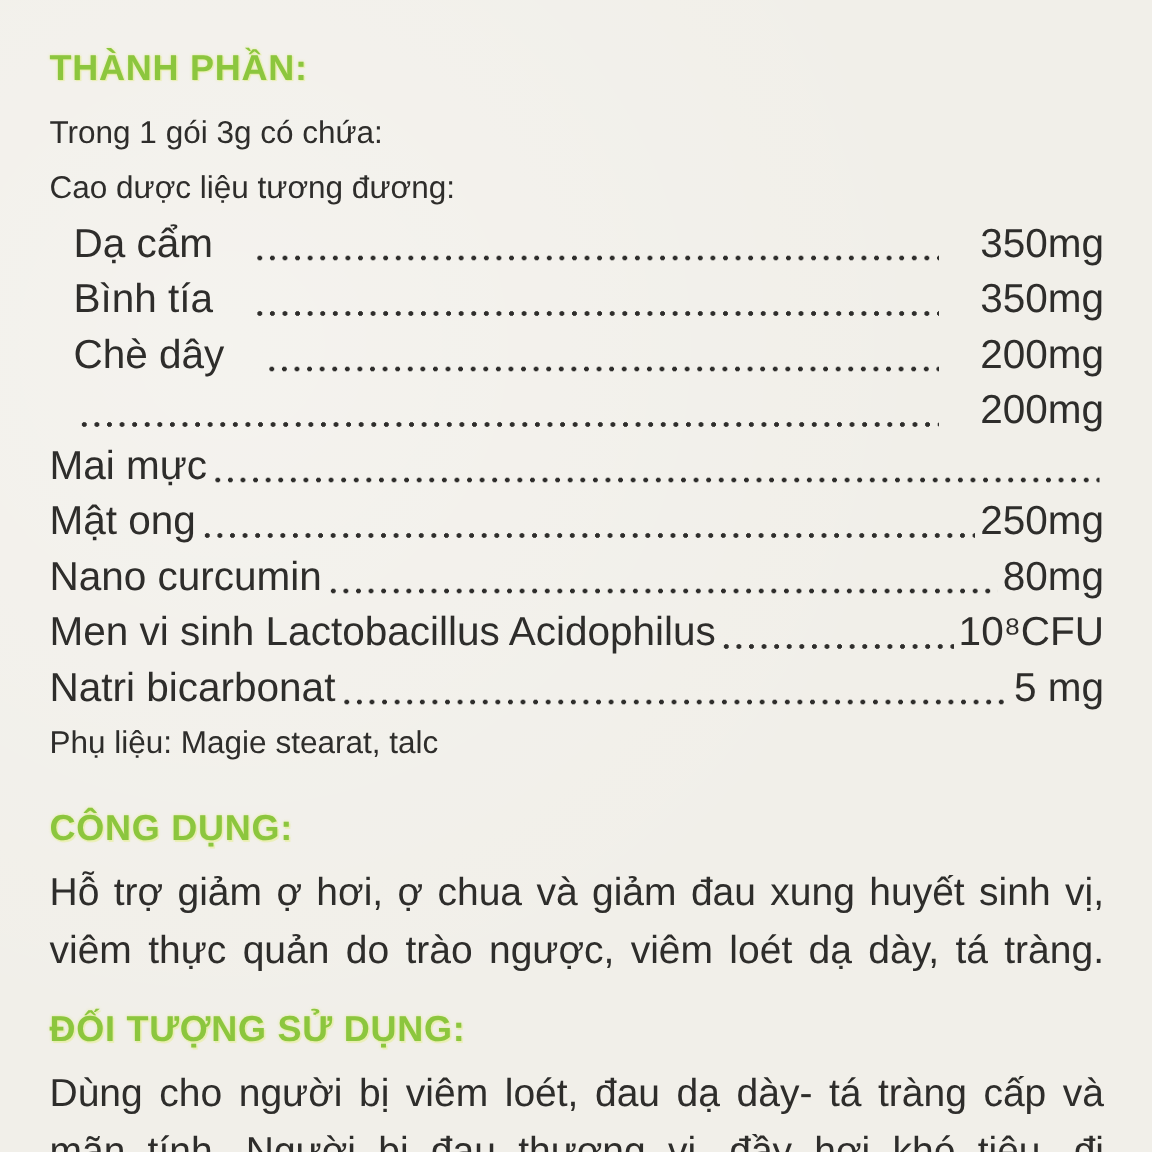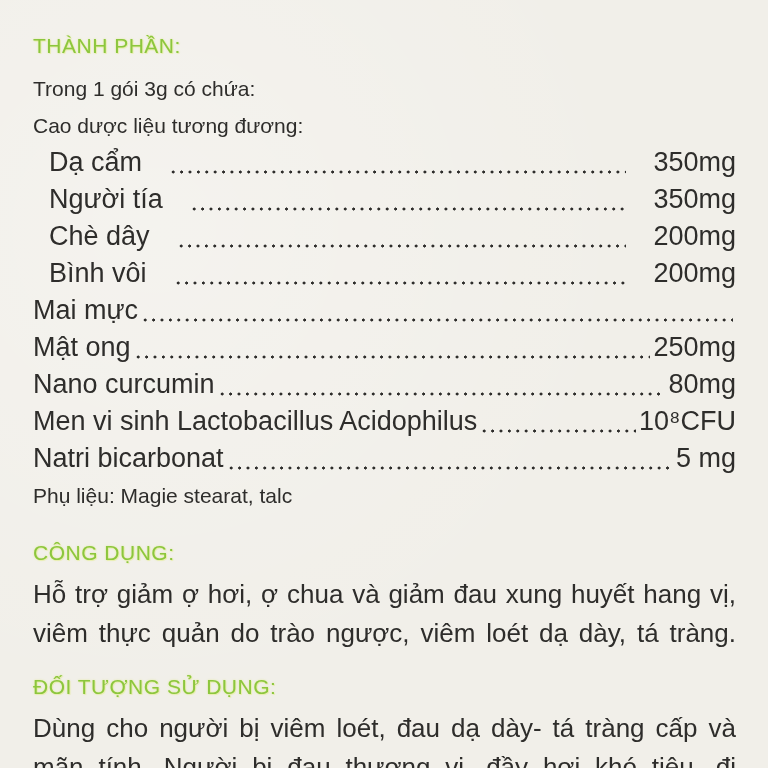--- a/index.html
+++ b/index.html
@@ -13,22 +13,22 @@
     height: 768px;
     overflow: hidden;
     box-sizing: border-box;
     padding: 30px 32px 0 33px;
     background: #f1efe9;
     background-image: radial-gradient(circle at 20% 30%, rgba(255,255,255,0.25), rgba(0,0,0,0) 60%);
     font-family: "Liberation Sans", "DejaVu Sans", sans-serif;
     color: #2e2d2b;
   }
   .section-heading {
-    font-size: 21px;
-    font-weight: normal;
+    font-size: 24px;
+    font-weight: bold;
     line-height: 32px;
     letter-spacing: 0.5px;
     color: #8cc63e;
     text-shadow: 0 0 2px rgba(221, 235, 130, 0.85), 1px 1px 0 rgba(231, 240, 150, 0.5);
     margin: 0 0 8px 0;
   }
   .text-line {
     font-size: 21px;
     line-height: 37px;
     white-space: nowrap;
@@ -73,33 +73,32 @@
 
     <div class="ing-list">
 
         <div class="ing-row indent">
           <span class="ing-name">Dạ cẩm</span>
           <span class="leader"></span>
           <span class="ing-val">350mg</span>
         </div>
 
         <div class="ing-row indent">
-          <span class="ing-name">Người tía</span>
+          <span class="ing-name">Bình tía</span>
           <span class="leader"></span>
           <span class="ing-val">350mg</span>
         </div>
 
         <div class="ing-row indent">
           <span class="ing-name">Chè dây</span>
           <span class="leader"></span>
           <span class="ing-val">200mg</span>
         </div>
 
         <div class="ing-row indent">
-          <span class="ing-name">Bình vôi</span>
           <span class="leader"></span>
           <span class="ing-val">200mg</span>
         </div>
 
         <div class="ing-row">
           <span class="ing-name">Mai mực</span>
           <span class="leader"></span>
         </div>
 
         <div class="ing-row">
@@ -125,21 +124,21 @@
           <span class="leader"></span>
           <span class="ing-val">5 mg</span>
         </div>
       </div>
 
     <div class="text-line">Phụ liệu: Magie stearat, talc</div>
   </div>
 
   <div class="uses-section">
     <div class="section-heading">CÔNG DỤNG:</div>
-    <div class="para-line">Hỗ trợ giảm ợ hơi, ợ chua và giảm đau xung huyết hang vị,</div>
+    <div class="para-line">Hỗ trợ giảm ợ hơi, ợ chua và giảm đau xung huyết sinh vị,</div>
     <div class="para-line">viêm thực quản do trào ngược, viêm loét dạ dày, tá tràng.</div>
   </div>
 
   <div class="target-section">
     <div class="section-heading">ĐỐI TƯỢNG SỬ DỤNG:</div>
     <div class="para-line">Dùng cho người bị viêm loét, đau dạ dày- tá tràng cấp và</div>
     <div class="para-line">mãn tính. Người bị đau thượng vị, đầy hơi khó tiêu, đi</div>
   </div>
 
 </div>

